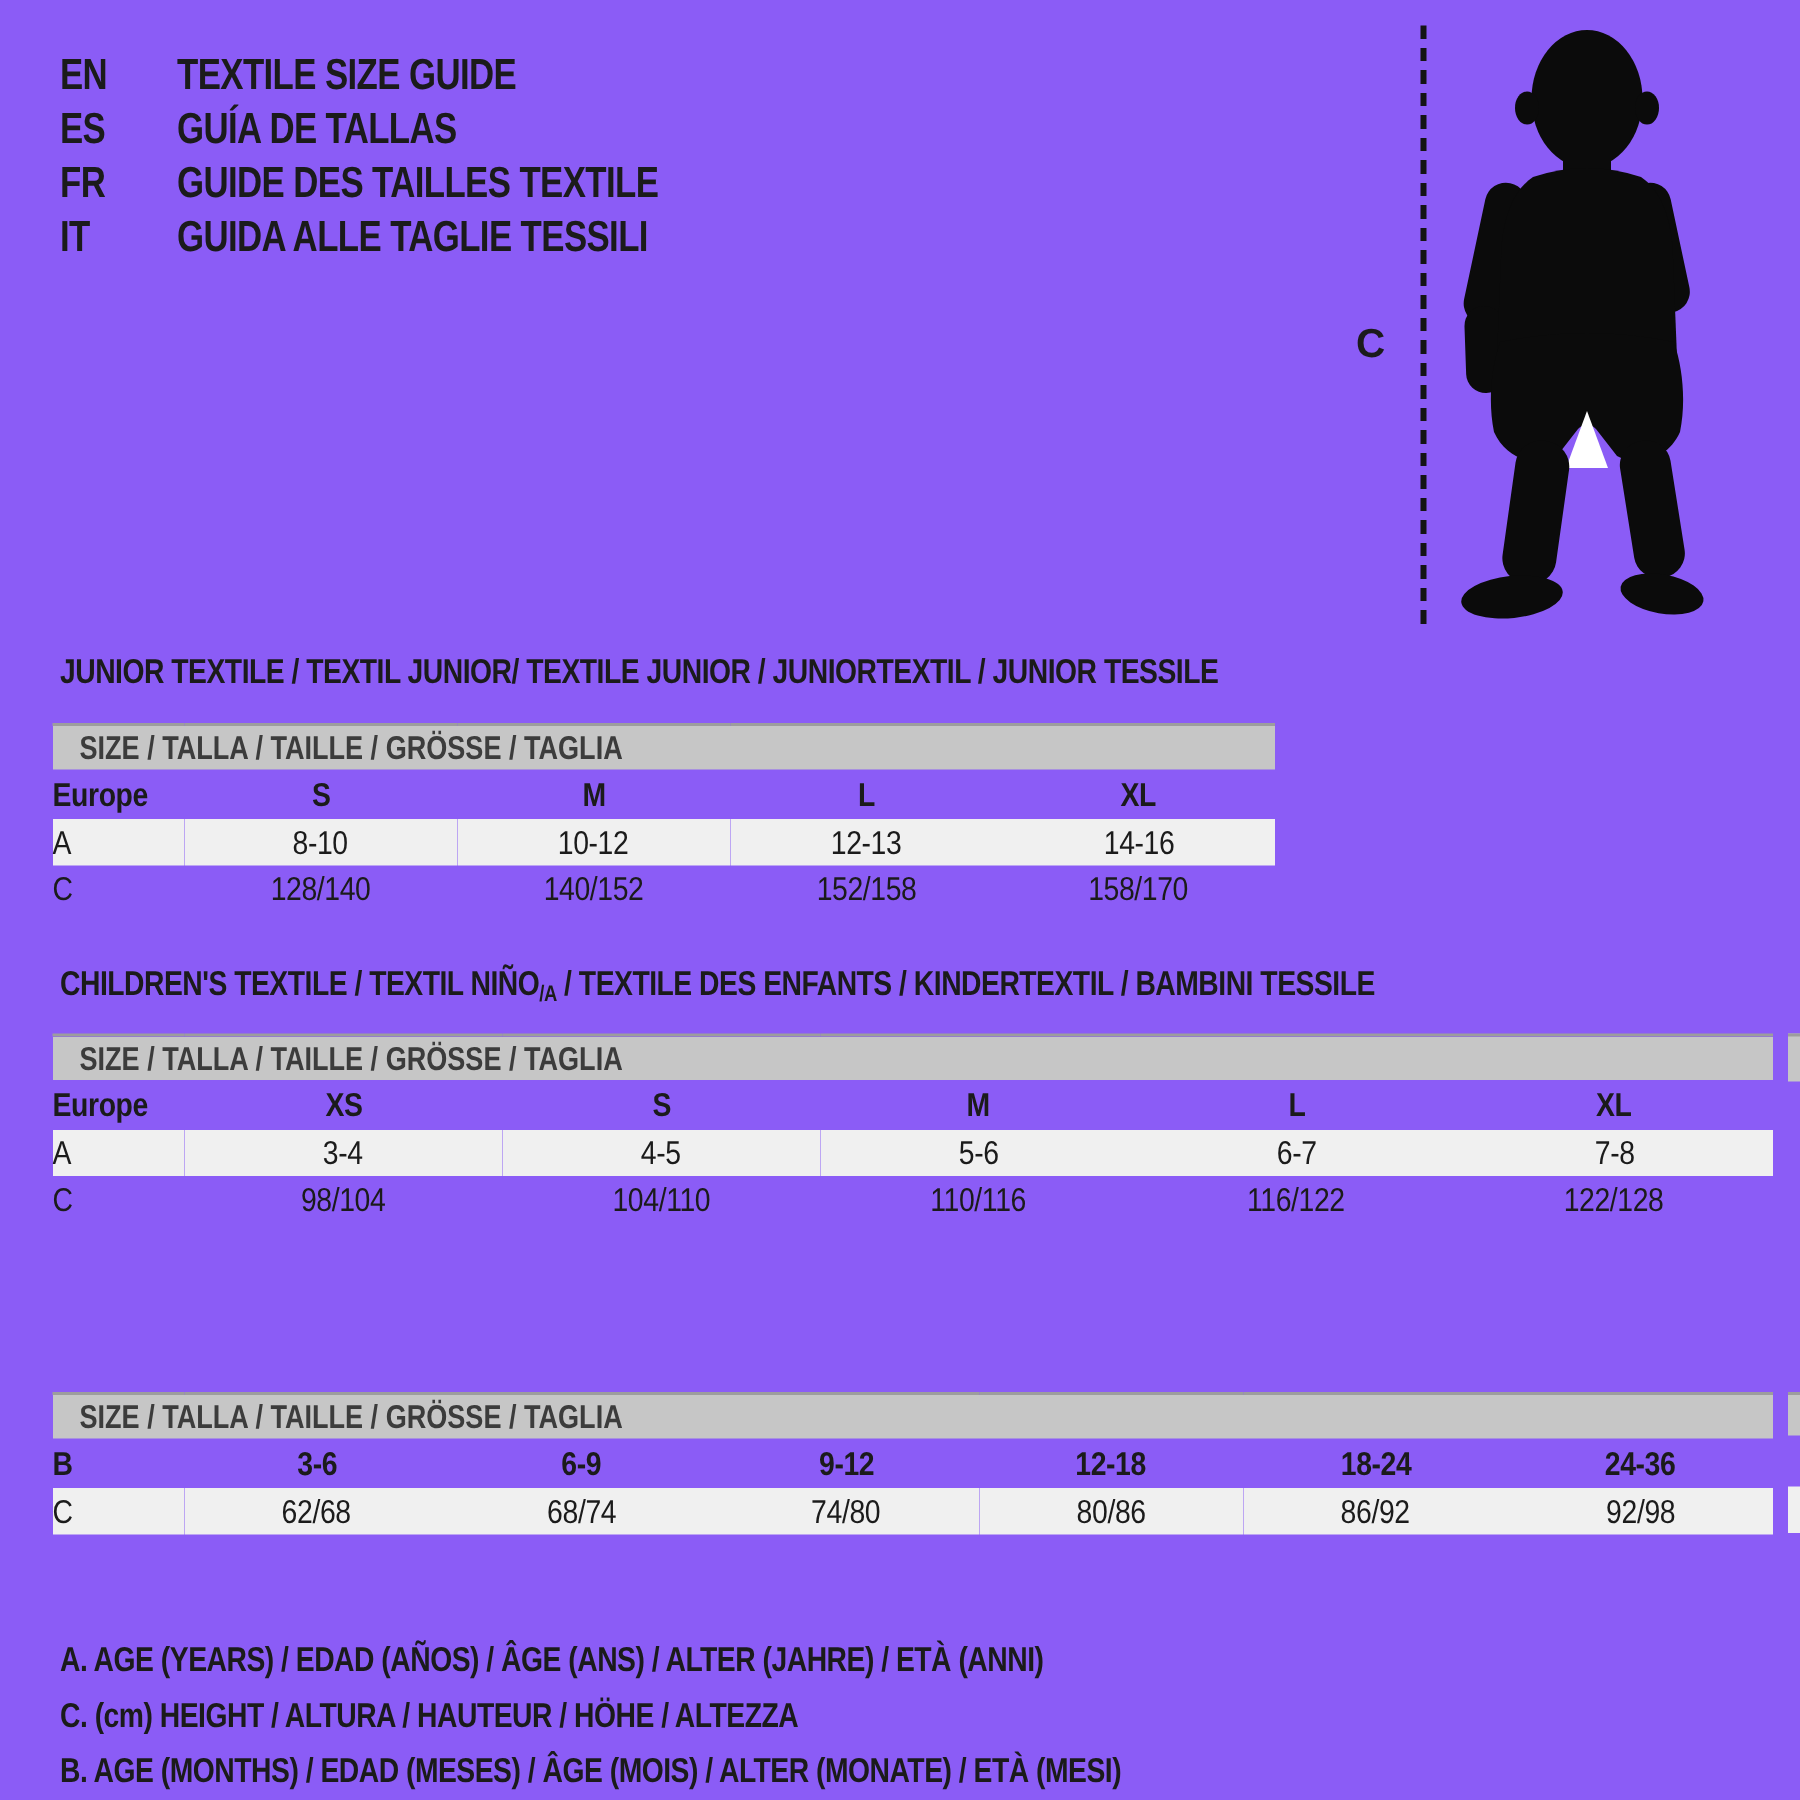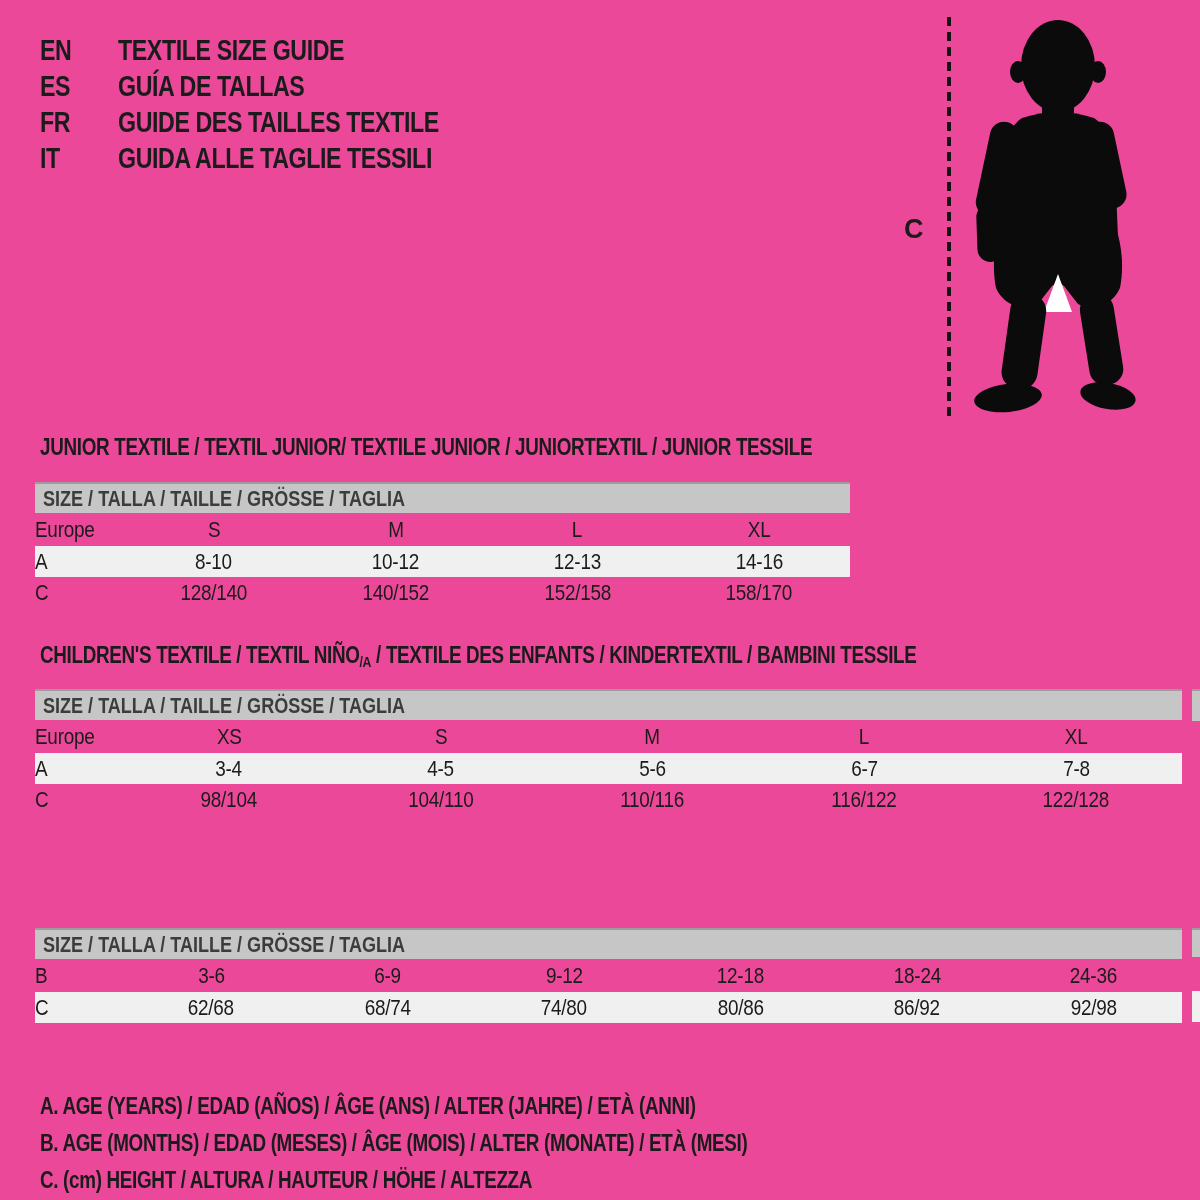--- a/index.html
+++ b/index.html
@@ -1,17 +1,17 @@
 <!DOCTYPE html>
 <html><head>
 <meta charset="utf-8">
 <style>
   html,body { margin:0; padding:0; background:#fff; }
   .page {
-    position:relative; width:1200px; height:1200px; background:#ec4899;
+    position:relative; width:1200px; height:1200px; background:#8b5cf6;
     font-family:"Liberation Sans","DejaVu Sans",sans-serif; color:#1b1b1b; overflow:hidden;
   }
 
   
   .cx   { display:inline-block; transform:scaleX(.80); transform-origin:0 50%; white-space:nowrap; }
   .cx82 { display:inline-block; transform:scaleX(.82); transform-origin:0 50%; white-space:nowrap; }
   .ct   { display:inline-block; transform:scaleX(.86); transform-origin:center; white-space:nowrap; letter-spacing:-.3px; }
   .ctl  { transform-origin:0 50%; }
 
   
@@ -29,25 +29,25 @@
 
   
   .sec-title { position:absolute; font-size:23px; font-weight:bold; letter-spacing:-.4px;text-align:right; }
   .sub { font-size:15px; vertical-align:-4px; }
 
   
   table.size-table { position:absolute; border-collapse:collapse; table-layout:fixed; }
   table.size-table td { padding:0; overflow:hidden; }
   tr.band-row td {
     background:#c6c6c6; border-top:2px solid #9d9d9d; height:29px;
-    font-weight:bold; color:#3c3c3c; font-size:22px; text-align:left; padding-left:8px;
+    font-weight:bold; color:#3c3c3c; font-size:22px; text-align:left; padding-left:18px;
   }
   tr.data-row { font-size:22px; }
   tr.data-row td { height:31px; }
-  tr.head-row td { height:33px; }
+  tr.head-row td { height:33px;font-weight:bold; }
   tr.shaded td { background:#f0f0f0; }
   td.lbl { text-align:left; padding-left:5px; }
   td.val { text-align:center; }
 
   
   .legend { position:absolute; left:40px; top:1064px;margin-top:24px; }
   .legend-line { height:37px; line-height:37px; font-size:23px; font-weight:bold; letter-spacing:-.4px; }
 
   
   .sliver { position:absolute; left:1192px; width:8px; }
@@ -223,17 +223,17 @@
     </tr>
   </tbody>
     </table>
 
   <div class="sliver band" style="top:689px; height:30px;"></div>
   <div class="sliver band" style="top:928px; height:27px;"></div>
   <div class="sliver alt" style="top:991px; height:31px;"></div>
 
   <div class="legend">
     <div class="legend-line"><span class="cx82">A. AGE (YEARS) / EDAD (AÑOS) / ÂGE (ANS) / ALTER (JAHRE) / ETÀ (ANNI)</span></div>
+    <div class="legend-line"><span class="cx82">C. (cm) HEIGHT / ALTURA / HAUTEUR / HÖHE / ALTEZZA</span></div>
     <div class="legend-line"><span class="cx82">B. AGE (MONTHS) / EDAD (MESES) / ÂGE (MOIS) / ALTER (MONATE) / ETÀ (MESI)</span></div>
-    <div class="legend-line"><span class="cx82">C. (cm) HEIGHT / ALTURA / HAUTEUR / HÖHE / ALTEZZA</span></div>
   </div>
 
 </div>
 
 </body></html>

